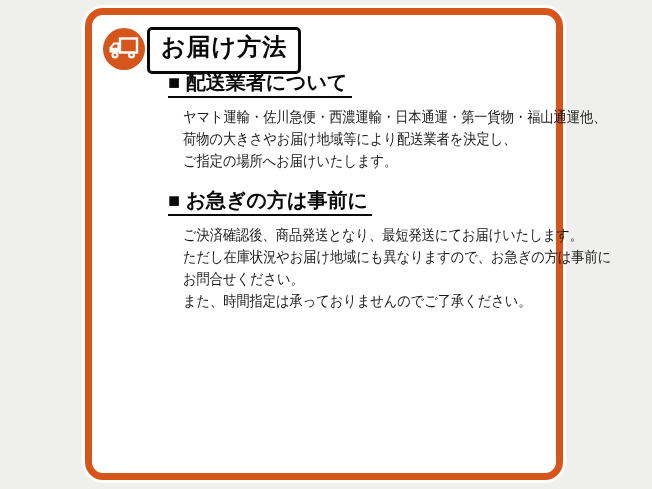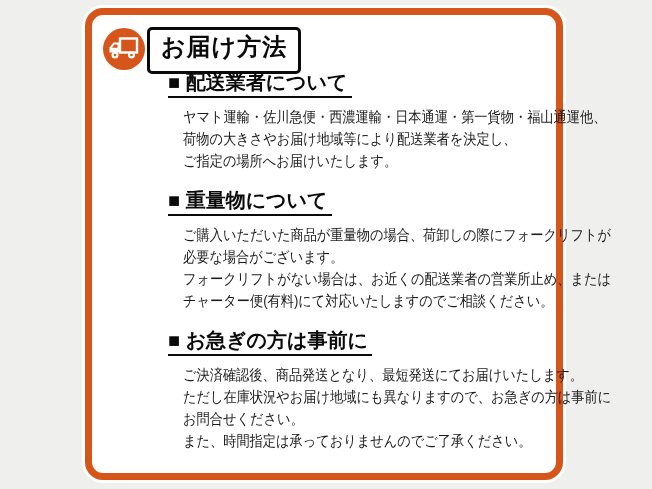--- a/index.html
+++ b/index.html
@@ -101,29 +101,20 @@
 
     <div class="section">
       <div class="section-heading">■ 配送業者について</div>
       <div class="section-body">
         <div class="text-line">ヤマト運輸・佐川急便・西濃運輸・日本通運・第一貨物・福山通運他、</div>
         <div class="text-line">荷物の大きさやお届け地域等により配送業者を決定し、</div>
         <div class="text-line">ご指定の場所へお届けいたします。</div>
       </div>
     </div>
 
-    <div class="section">
-      <div class="section-heading">■ 重量物について</div>
-      <div class="section-body">
-        <div class="text-line">ご購入いただいた商品が重量物の場合、荷卸しの際にフォークリフトが</div>
-        <div class="text-line">必要な場合がございます。</div>
-        <div class="text-line">フォークリフトがない場合は、お近くの配送業者の営業所止め、または</div>
-        <div class="text-line">チャーター便(有料)にて対応いたしますのでご相談ください。</div>
-      </div>
-    </div>
 
     <div class="section">
       <div class="section-heading">■ お急ぎの方は事前に</div>
       <div class="section-body">
         <div class="text-line">ご決済確認後、商品発送となり、最短発送にてお届けいたします。</div>
         <div class="text-line">ただし在庫状況やお届け地域にも異なりますので、お急ぎの方は事前に</div>
         <div class="text-line">お問合せください。</div>
         <div class="text-line">また、時間指定は承っておりませんのでご了承ください。</div>
       </div>
     </div>

